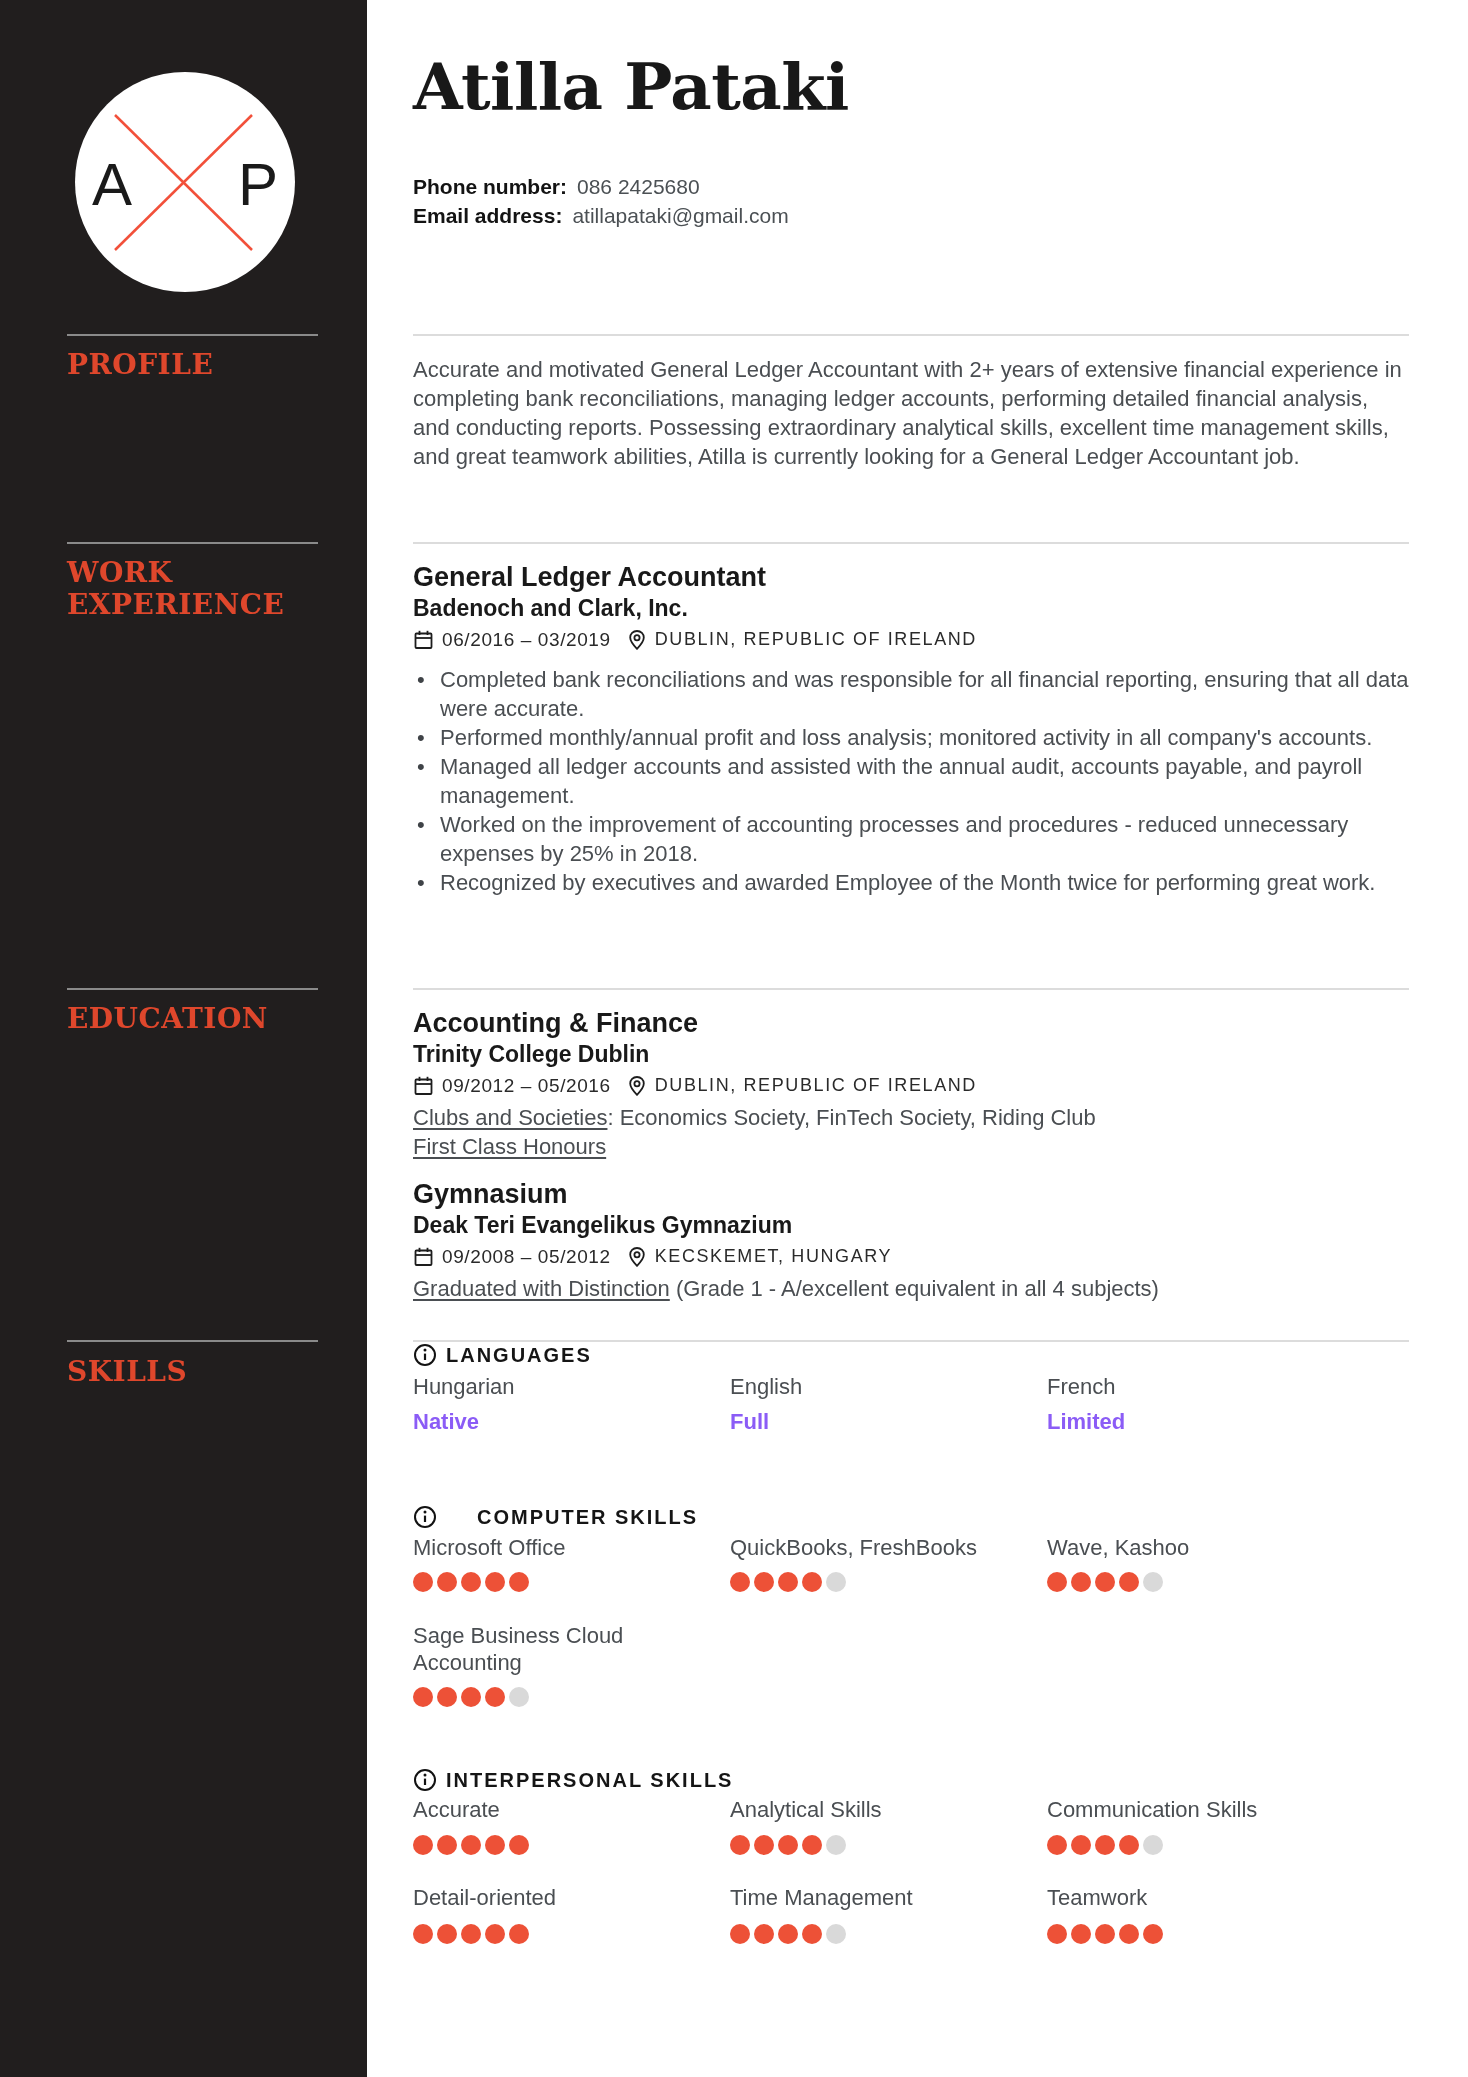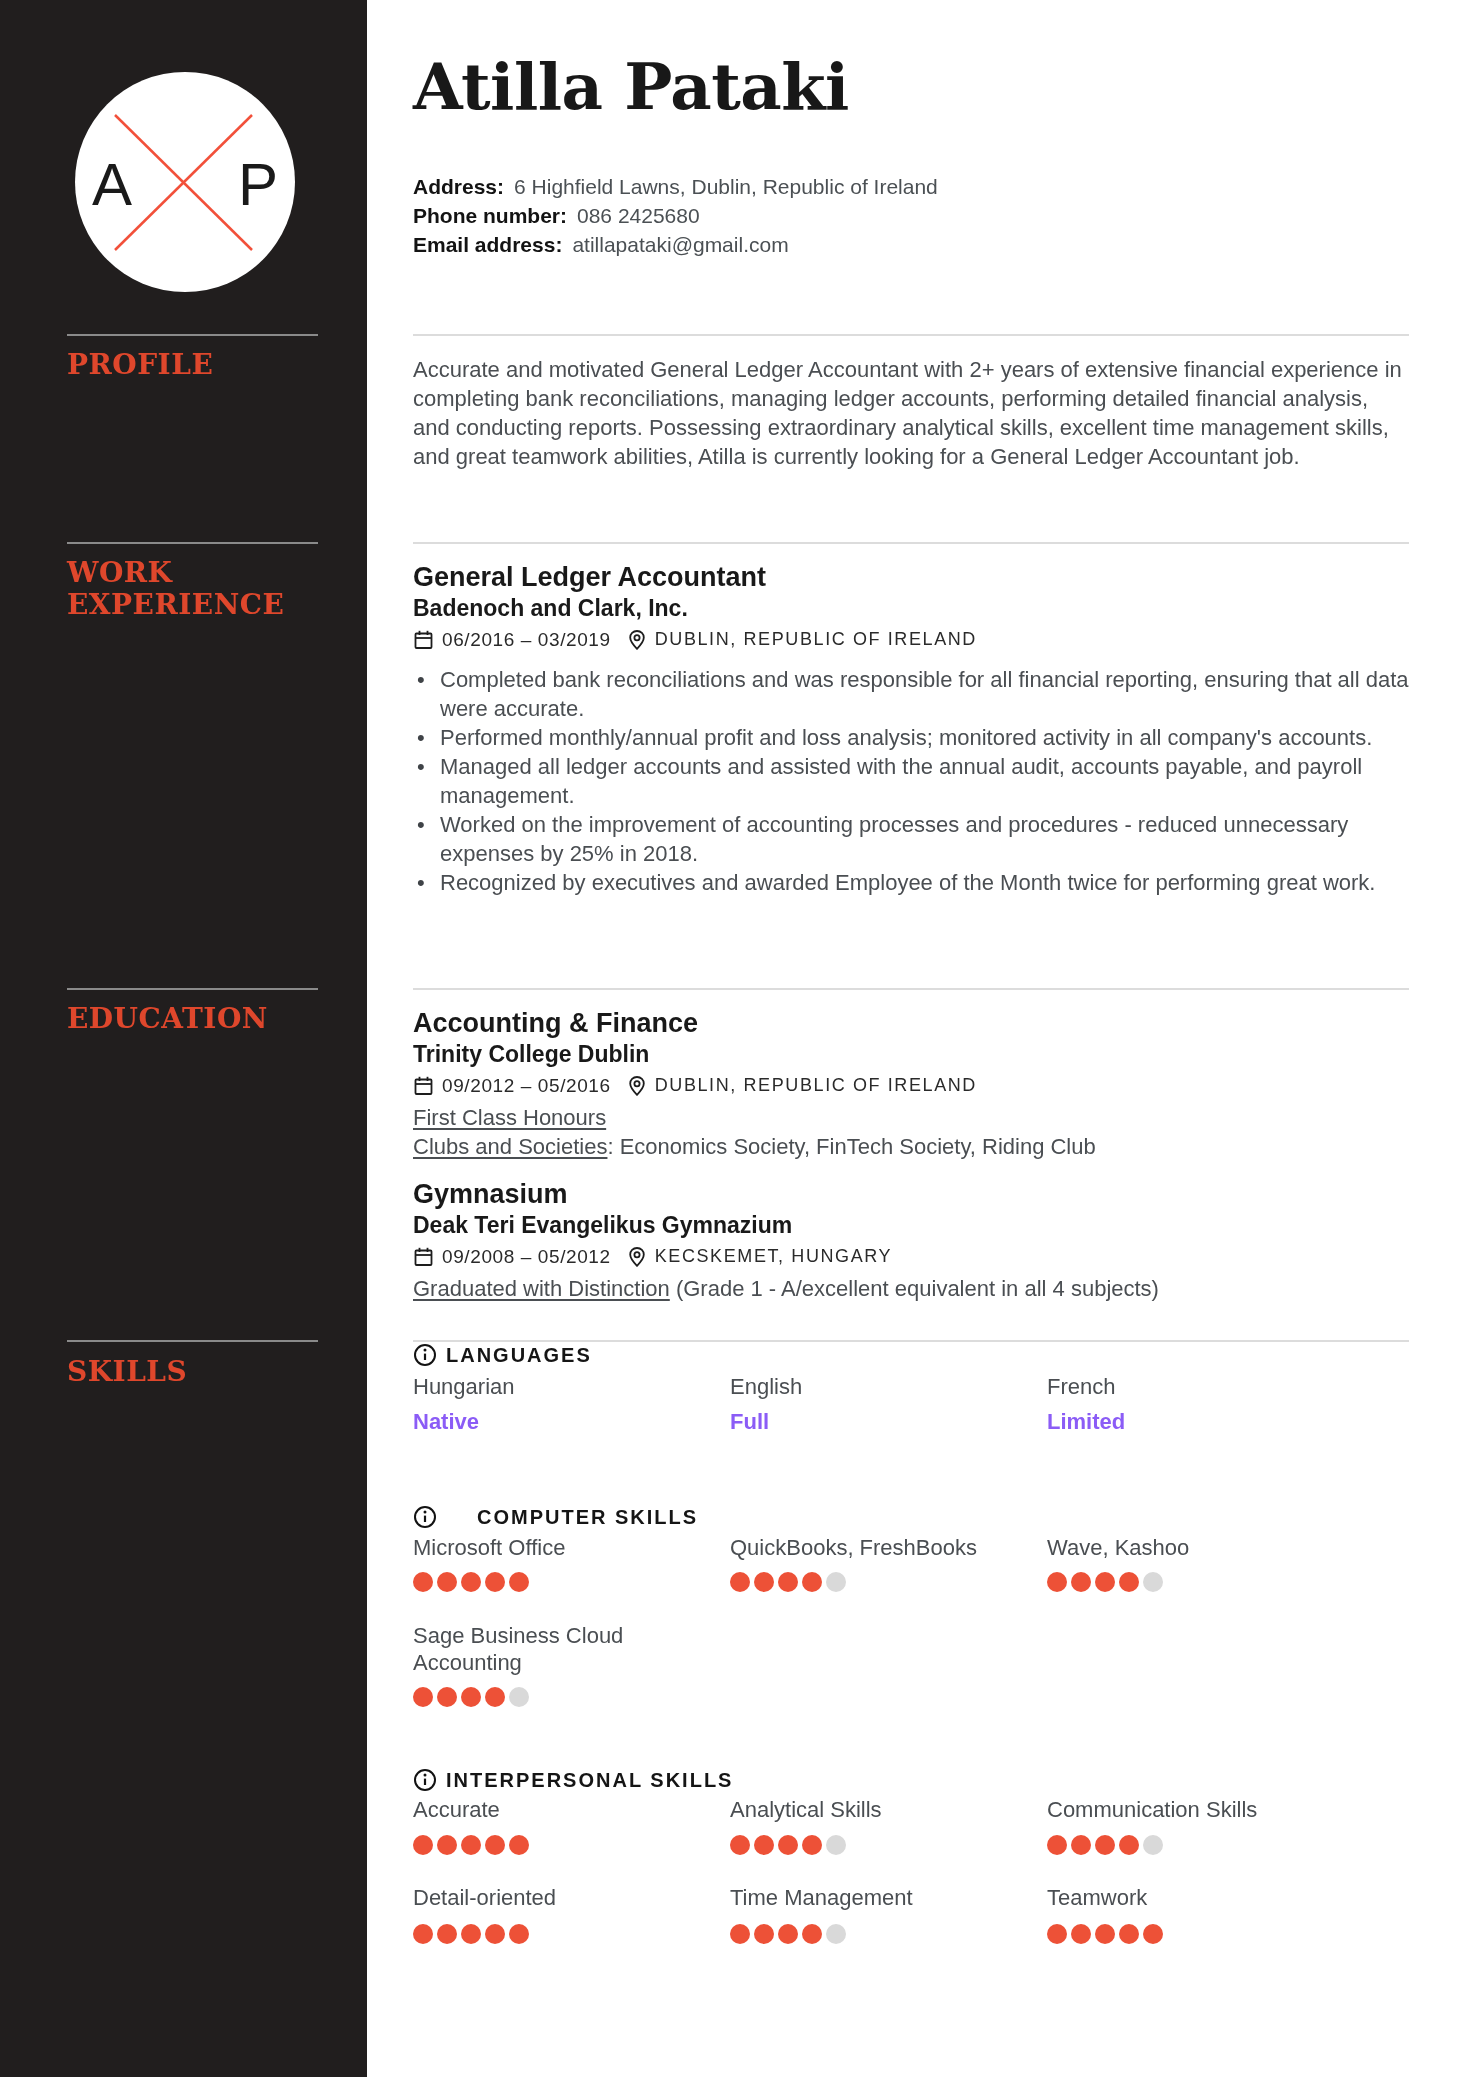--- a/index.html
+++ b/index.html
@@ -68,21 +68,20 @@
     <div class="side-rule" style="top:988px"></div>
     <div class="side-label" style="top:1003px">EDUCATION</div>
 
     <div class="side-rule" style="top:1340px"></div>
     <div class="side-label" style="top:1356px">SKILLS</div>
   </div>
 
   <div class="content" style="top:0;height:334px;">
     <div class="name">Atilla Pataki</div>
     <div class="contact">
-      <div><span class="lbl">Address:</span><span class="val">6 Highfield Lawns, Dublin, Republic of Ireland</span></div>
       <div><span class="lbl">Phone number:</span><span class="val">086 2425680</span></div>
       <div><span class="lbl">Email address:</span><span class="val">atillapataki@gmail.com</span></div>
     </div>
   </div>
 
   <div class="content" style="top:334px;">
     <div class="rule"></div>
     <p class="para">Accurate and motivated General Ledger Accountant with 2+ years of extensive financial experience in completing bank reconciliations, managing ledger accounts, performing detailed financial analysis, and conducting reports. Possessing extraordinary analytical skills, excellent time management skills, and great teamwork abilities, Atilla is currently looking for a General Ledger Accountant job.</p>
   </div>
 
@@ -125,22 +124,22 @@
         <line x1="6.5" y1="1.8" x2="6.5" y2="6" stroke="#1d1d1d" stroke-width="1.8"></line>
         <line x1="14.5" y1="1.8" x2="14.5" y2="6" stroke="#1d1d1d" stroke-width="1.8"></line>
       </svg>
       <span class="date">09/2012 – 05/2016</span>
       <svg class="pin" width="20" height="22" viewBox="0 0 20 22">
         <path d="M10 2 C6 2 3.2 5 3.2 8.6 C3.2 13 10 19.8 10 19.8 C10 19.8 16.8 13 16.8 8.6 C16.8 5 14 2 10 2 Z" fill="none" stroke="#1d1d1d" stroke-width="1.8"></path>
         <circle cx="10" cy="8.7" r="2.6" fill="none" stroke="#1d1d1d" stroke-width="1.8"></circle>
       </svg>
       <span class="loc">DUBLIN, REPUBLIC OF IRELAND</span>
     </div>
+    <div class="note"><span class="ul-link">Clubs and Societies</span><span>: Economics Society, FinTech Society, Riding Club</span></div>
     <div class="note"><span class="ul-link">First Class Honours</span><span></span></div>
-    <div class="note"><span class="ul-link">Clubs and Societies</span><span>: Economics Society, FinTech Society, Riding Club</span></div>
 
     <h3 class="pos edu-gap">Gymnasium</h3>
     <h4 class="org">Deak Teri Evangelikus Gymnazium</h4>
     <div class="meta">
       <svg width="21" height="22" viewBox="0 0 21 22">
         <rect x="2.5" y="4.5" width="16" height="14.5" rx="1" fill="none" stroke="#1d1d1d" stroke-width="1.8"></rect>
         <line x1="2.5" y1="9" x2="18.5" y2="9" stroke="#1d1d1d" stroke-width="1.8"></line>
         <line x1="6.5" y1="1.8" x2="6.5" y2="6" stroke="#1d1d1d" stroke-width="1.8"></line>
         <line x1="14.5" y1="1.8" x2="14.5" y2="6" stroke="#1d1d1d" stroke-width="1.8"></line>
       </svg>

